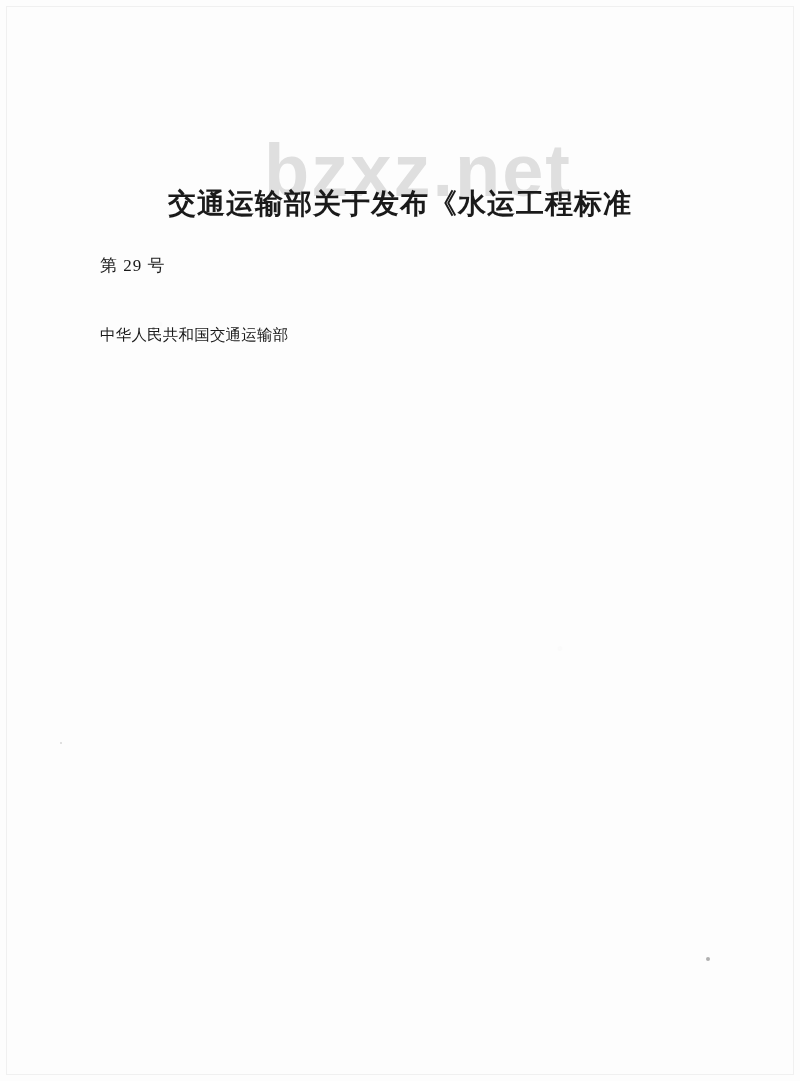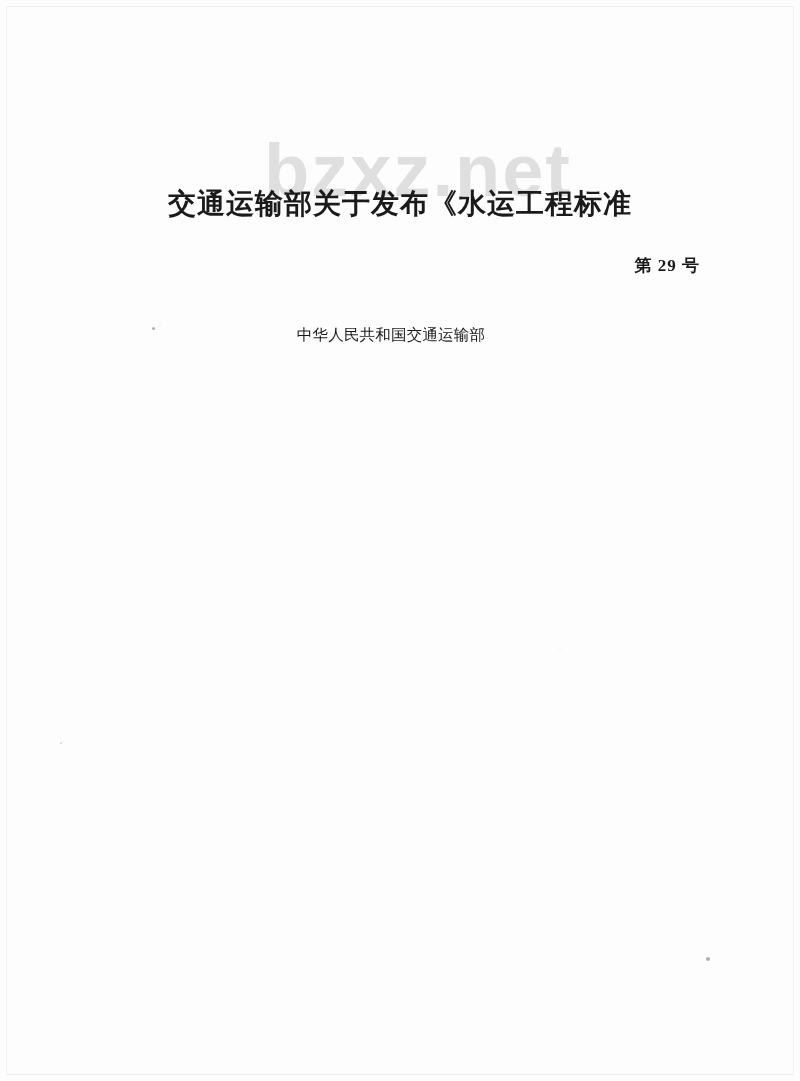--- a/index.html
+++ b/index.html
@@ -66,42 +66,42 @@
     font-size: 28px;
     font-weight: bold;
     line-height: 1.72;
     letter-spacing: 1px;
   }
   .doc-title .line2 {
     display: block;
   }
 
   .doc-number {
-    text-align: right;
+    text-align: left;
     font-size: 17px;
-    font-weight: bold;
+    font-weight: normal;
     margin-top: 26px;
     letter-spacing: 1px;
   }
 
   .body-text {
     margin-top: 30px;
     font-size: 15.5px;
     line-height: 1.95;
     text-align: justify;
     letter-spacing: 0.2px;
   }
   .para {
     text-indent: 2em;
     margin: 0 0 2px 0;
   }
 
   .signature {
     margin-top: 42px;
-    text-align: center;
+    text-align: left;
     font-size: 15.5px;
     line-height: 2.0;
     padding-right: 18px;
     letter-spacing: 0.2px;
   }
   .signature .issuer { display: block; }
   .signature .date { display: block; }
 
   
   .speck {

